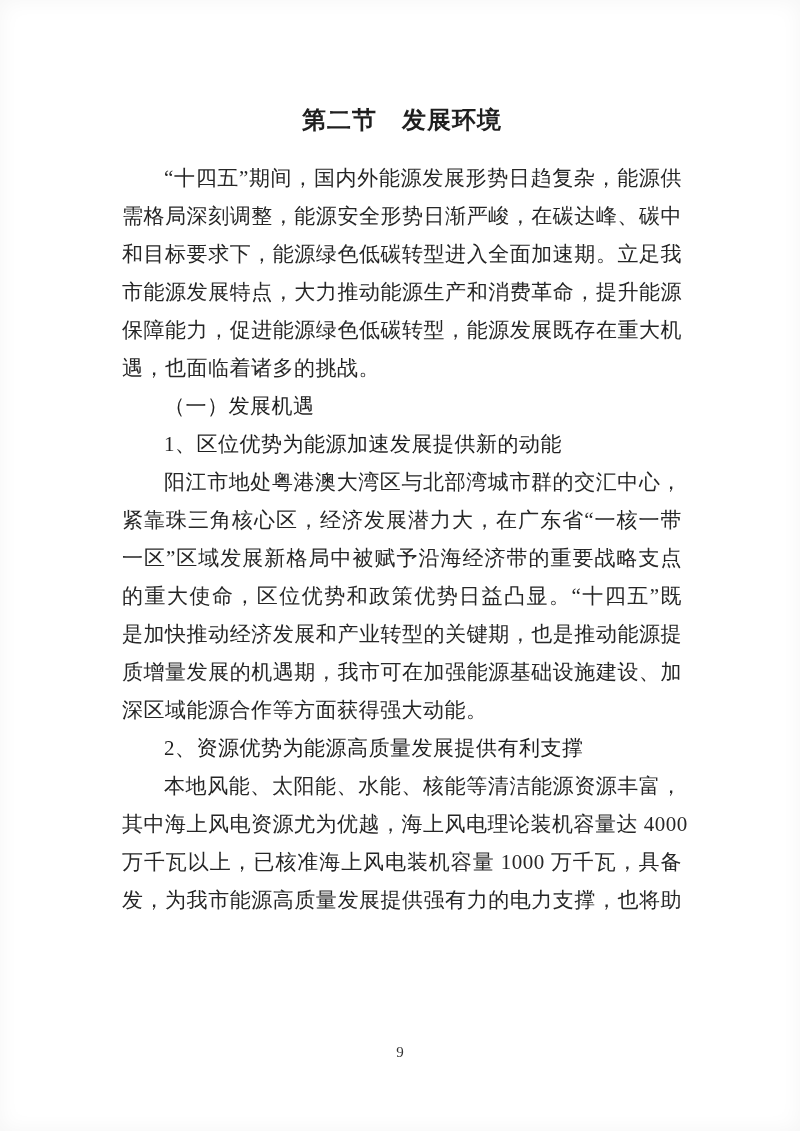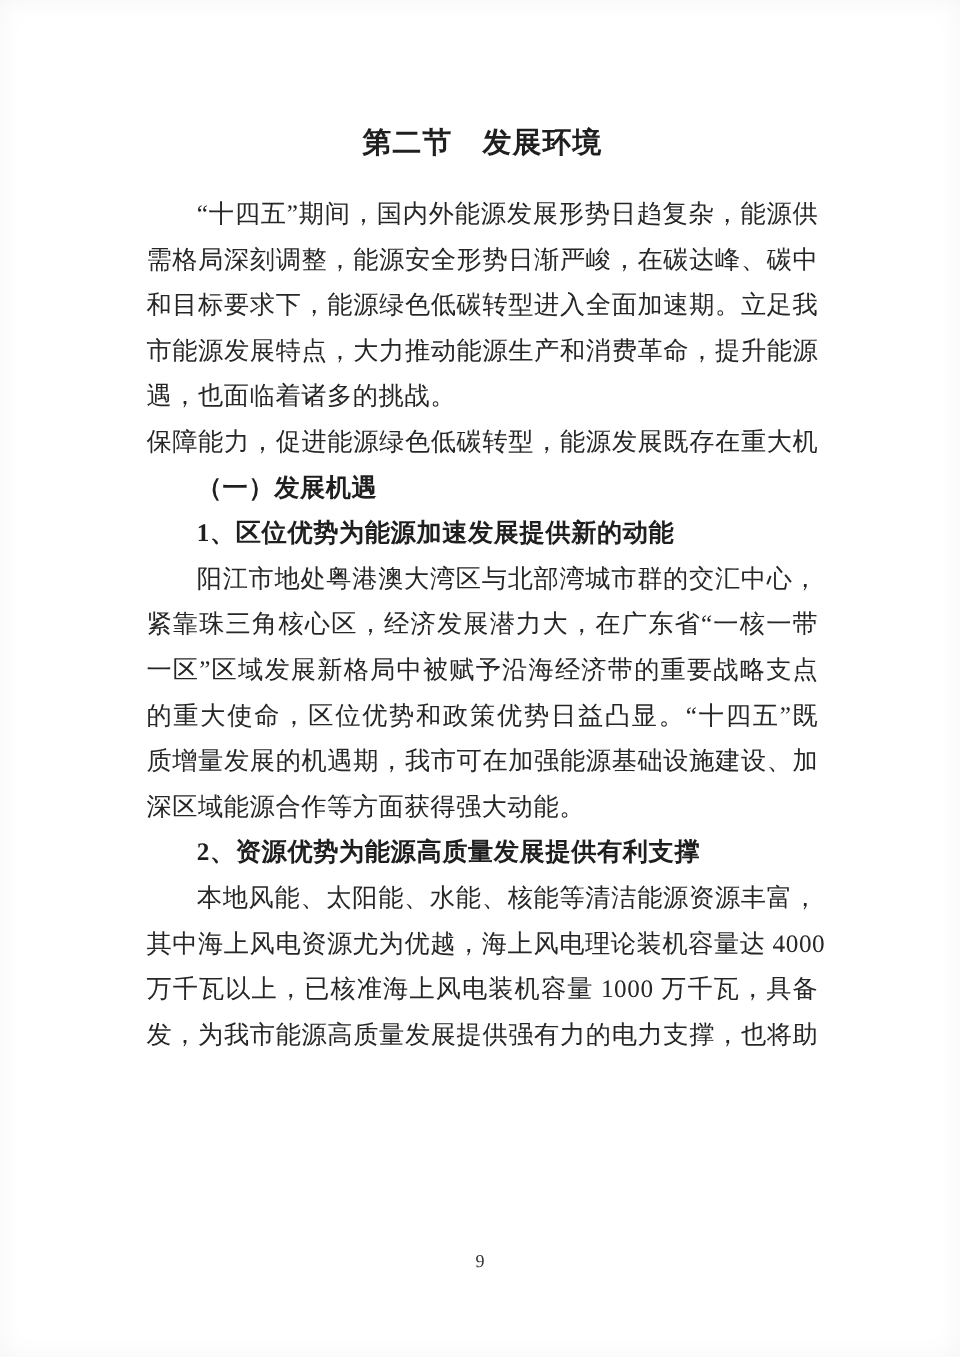--- a/index.html
+++ b/index.html
@@ -41,21 +41,21 @@
     letter-spacing: 0.5px;
   }
   .line.last {
     text-align: left;
     text-align-last: left;
   }
   .line.indent {
     text-indent: 2em;
   }
   .line.heading {
-    font-weight: bold;
+    font-weight: normal;
     text-align: right;
     text-align-last: left;
     text-indent: 2em;
     color: #1f1f1f;
   }
 
   .footer {
     position: absolute;
     bottom: 70px;
     left: 0;
@@ -69,28 +69,29 @@
 <body>
 
 <div class="page">
   <div class="content">
     <div class="doc-title">第二节　发展环境</div>
     <div>
         <div class="line indent">“十四五”期间，国内外能源发展形势日趋复杂，能源供</div>
         <div class="line">需格局深刻调整，能源安全形势日渐严峻，在碳达峰、碳中</div>
         <div class="line">和目标要求下，能源绿色低碳转型进入全面加速期。立足我</div>
         <div class="line">市能源发展特点，大力推动能源生产和消费革命，提升能源</div>
+        <div class="line">保障能力，促进能源绿色低碳转型，能源发展既存在重大机</div>
         <div class="line last">遇，也面临着诸多的挑战。</div>
-        <div class="line">保障能力，促进能源绿色低碳转型，能源发展既存在重大机</div>
         <div class="line heading">（一）发展机遇</div>
         <div class="line heading">1、区位优势为能源加速发展提供新的动能</div>
         <div class="line indent">阳江市地处粤港澳大湾区与北部湾城市群的交汇中心，</div>
         <div class="line">紧靠珠三角核心区，经济发展潜力大，在广东省“一核一带</div>
         <div class="line">一区”区域发展新格局中被赋予沿海经济带的重要战略支点</div>
         <div class="line">的重大使命，区位优势和政策优势日益凸显。“十四五”既</div>
+        <div class="line">是加快推动经济发展和产业转型的关键期，也是推动能源提</div>
         <div class="line">质增量发展的机遇期，我市可在加强能源基础设施建设、加</div>
         <div class="line last">深区域能源合作等方面获得强大动能。</div>
         <div class="line heading">2、资源优势为能源高质量发展提供有利支撑</div>
         <div class="line indent">本地风能、太阳能、水能、核能等清洁能源资源丰富，</div>
         <div class="line">其中海上风电资源尤为优越，海上风电理论装机容量达 4000</div>
         <div class="line">万千瓦以上，已核准海上风电装机容量 1000 万千瓦，具备</div>
         <div class="line">发，为我市能源高质量发展提供强有力的电力支撑，也将助</div>
       </div>
   </div>
   <div class="footer">9</div>

